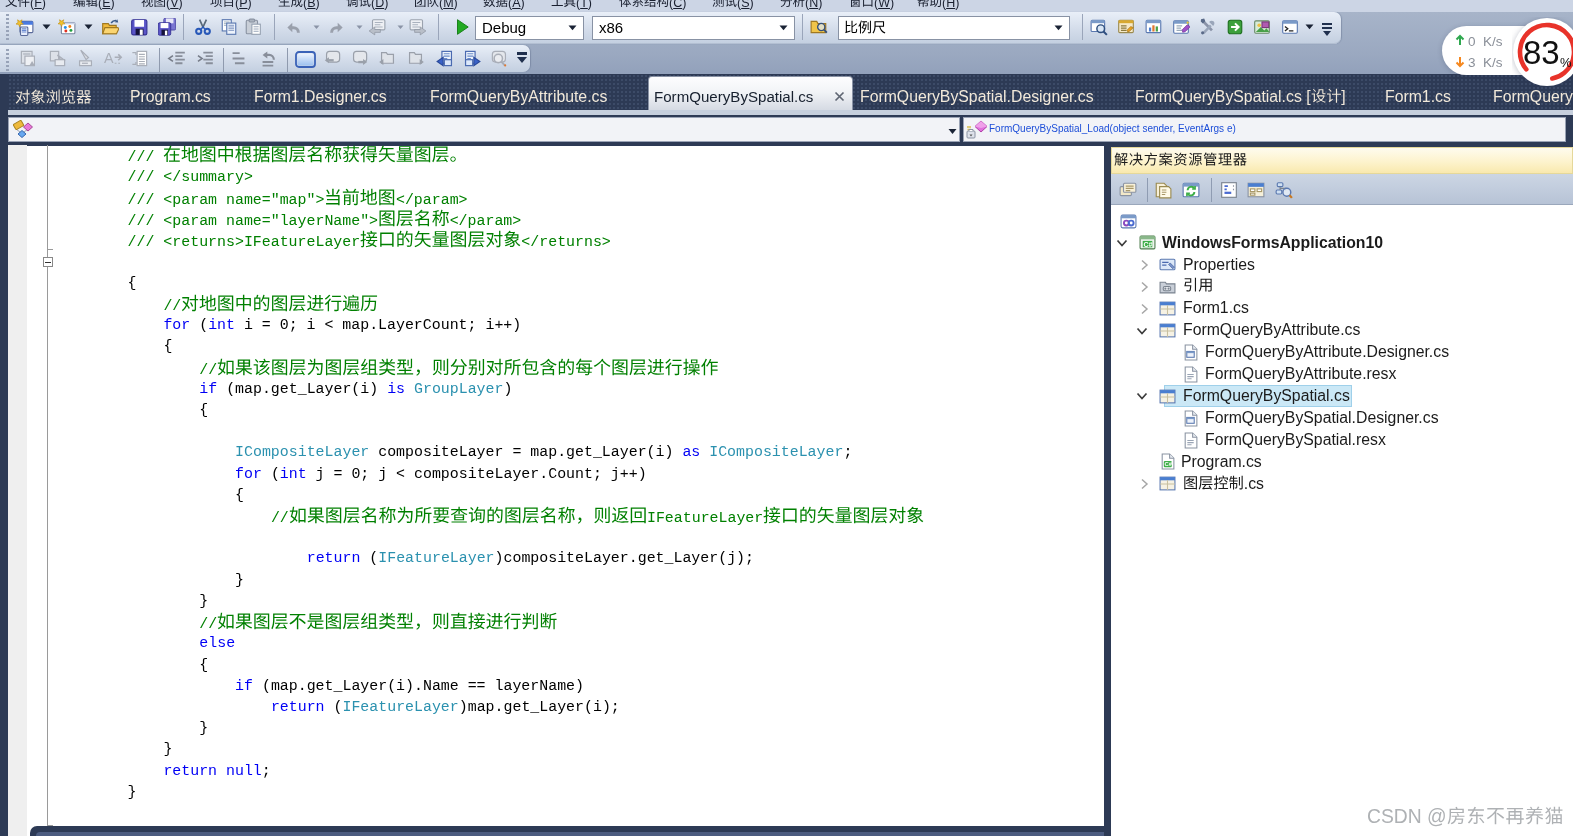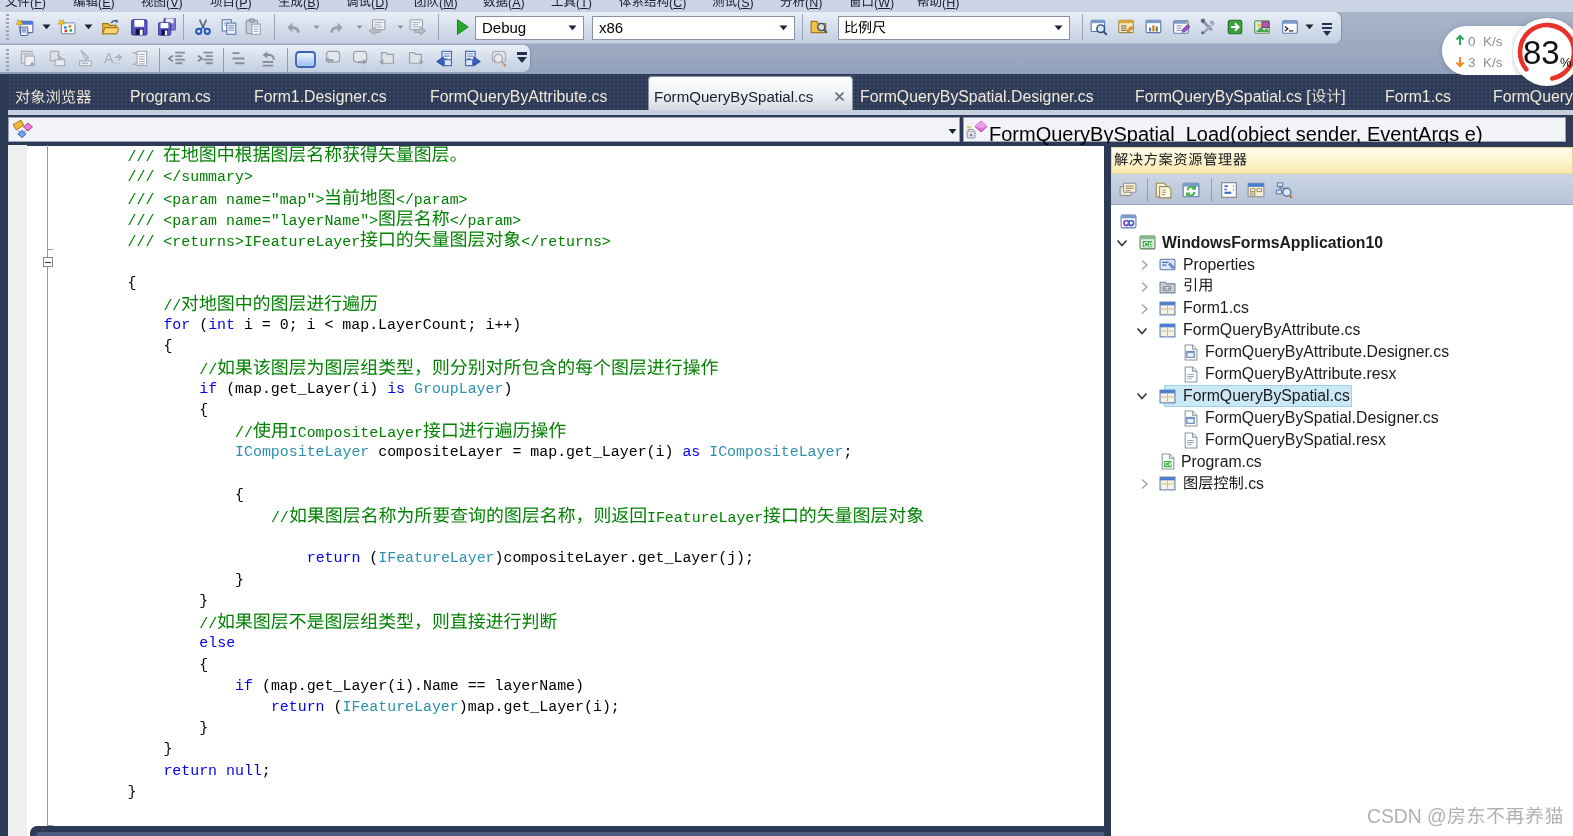--- a/index.html
+++ b/index.html
@@ -530,21 +530,21 @@
       <path d="M0.5 1h8L4.5 6z" fill="#1a2335"></path>
     </svg>
     <svg class="a" style="left:965px;top:119px" width="24" height="21" viewBox="0 0 24 21">
 <path d="M2 8h4M2.5 10.5H6" stroke="#d8c050" stroke-width="1.5"></path>
 <rect x="2" y="12" width="8" height="7" rx="1" fill="#dde1ea" stroke="#8a93a2"></rect>
 <path d="M4 12v-1.5h4V12" fill="#fff" stroke="#8a93a2"></path>
       <path d="M4.5 15.5h3l-1.5 2z" fill="#555"></path>
 <path d="M16 2l6 5.5L16 13l-6-5.5z" fill="#e070dd" stroke="#b040a8"></path>
 <path d="M16 2l6 5.5-6 1.5-6-1.5z" fill="#f0a0ea"></path>
     </svg>
-    <div class="a" style="left:989px;top:122.5px;font-size:20px;color:#000000">FormQueryBySpatial_Load(object sender, EventArgs e)</div>
+    <div class="a" style="left:989px;top:122.5px;font-size:10px;color:#1d4ed8">FormQueryBySpatial_Load(object sender, EventArgs e)</div>
     <div class="a" style="left:0;top:146px;width:1104px;height:690px;background:#fff"></div>
     <div class="a" style="left:0;top:74px;width:8px;height:762px;background:#2d3a55"></div>
     <div class="a" style="left:8px;top:145px;width:19px;height:691px;background:#efefef"></div>
     <div class="a" style="left:47px;top:145px;width:1px;height:681px;background:#9a9a9a"></div>
     <div class="a" style="left:47px;top:249px;width:6px;height:1px;background:#9a9a9a"></div>
     <div class="a" style="left:47px;top:825px;width:6px;height:1px;background:#9a9a9a"></div>
     <div class="a" style="left:42.5px;top:257.0px;width:10px;height:10px;background:#fff;border:1px solid #888"></div>
     <div class="a" style="left:44.5px;top:261.5px;width:6px;height:1px;background:#333"></div>
     <div class="code" style="left:127.6px;top:145.30px"><span class="c">/// <svg class="cjk" width="304.4" height="18.6" style="vertical-align:-2.5px">
           <g transform="matrix(0.01791,0,0,-0.01791,0,15.76)" fill="#008000">
@@ -642,38 +642,22 @@
             <use href="#g5" x="22000"></use>
             <use href="#g2b" x="23000"></use>
             <use href="#g37" x="24000"></use>
             <use href="#g38" x="25000"></use>
             <use href="#g4a" x="26000"></use>
             <use href="#g4b" x="27000"></use>
           </g>
         </svg></span></div>
     <div class="code" style="left:199.3px;top:378.72px"><span class="k">if </span><span class="p">(map.get_Layer(i) </span><span class="k">is</span><span class="p"> </span><span class="t">GroupLayer</span><span class="p">)</span></div>
     <div class="code" style="left:199.3px;top:399.94px"><span class="p">{</span></div>
-    <div class="code" style="left:235.1px;top:421.16px"><span class="c">//<svg class="cjk" width="35.8" height="18.6" style="vertical-align:-2.5px">
-          <g transform="matrix(0.01791,0,0,-0.01791,0,15.76)" fill="#008000">
-            <use href="#g4c"></use>
-            <use href="#g4d" x="1000"></use>
-          </g>
-        </svg>ICompositeLayer<svg class="cjk" width="143.3" height="18.6" style="vertical-align:-2.5px">
-          <g transform="matrix(0.01791,0,0,-0.01791,0,15.76)" fill="#008000">
-            <use href="#g35"></use>
-            <use href="#g1a" x="1000"></use>
-            <use href="#g37" x="2000"></use>
-            <use href="#g38" x="3000"></use>
-            <use href="#g39" x="4000"></use>
-            <use href="#g3a" x="5000"></use>
-            <use href="#g4a" x="6000"></use>
-            <use href="#g4b" x="7000"></use>
-          </g>
-        </svg></span></div>
     <div class="code" style="left:235.1px;top:442.38px"><span class="t">ICompositeLayer</span><span class="p"> compositeLayer = map.get_Layer(i) </span><span class="k">as</span><span class="p"> </span><span class="t">ICompositeLayer</span><span class="p">;</span></div>
+    <div class="code" style="left:235.1px;top:463.60px"><span class="k">for </span><span class="p">(</span><span class="k">int</span><span class="p"> j = 0; j &lt; compositeLayer.Count; j++)</span></div>
     <div class="code" style="left:235.1px;top:484.82px"><span class="p">{</span></div>
     <div class="code" style="left:270.9px;top:506.04px"><span class="c">//<svg class="cjk" width="358.2" height="18.6" style="vertical-align:-2.5px">
           <g transform="matrix(0.01791,0,0,-0.01791,0,15.76)" fill="#008000">
             <use href="#g3b"></use>
             <use href="#g3c" x="1000"></use>
             <use href="#g5" x="2000"></use>
             <use href="#g2b" x="3000"></use>
             <use href="#g2c" x="4000"></use>
             <use href="#g2d" x="5000"></use>
             <use href="#g3e" x="6000"></use>

